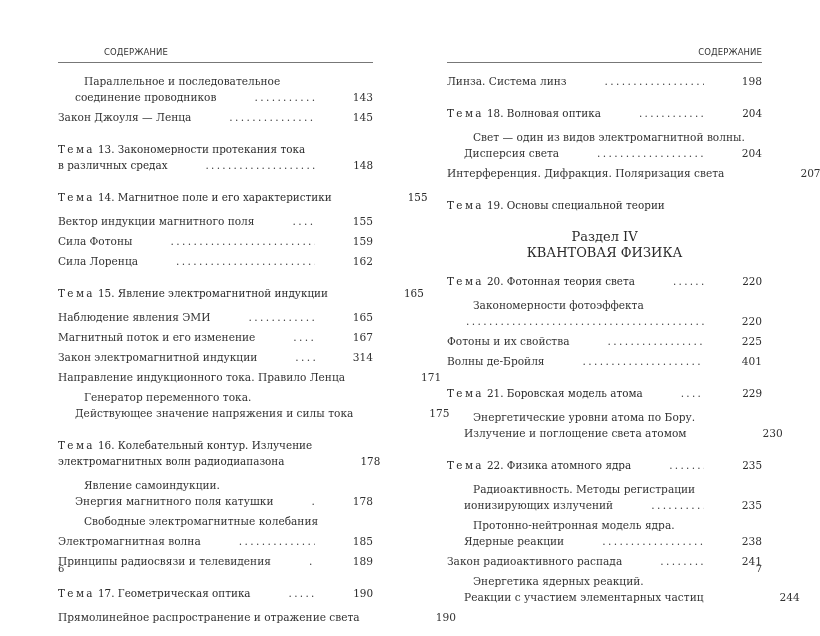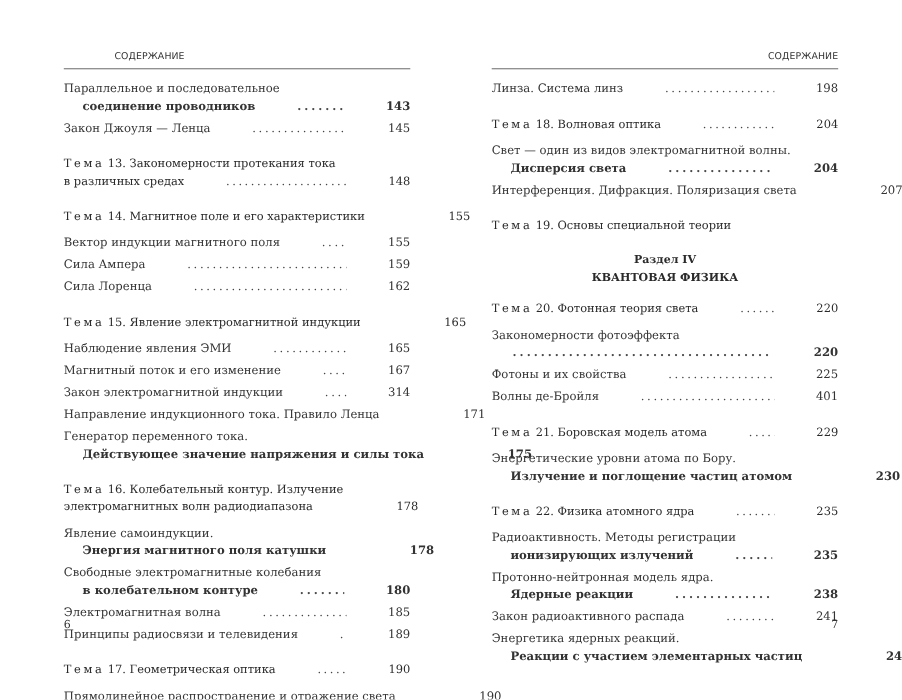--- a/index.html
+++ b/index.html
@@ -9,30 +9,30 @@
   .page.left { left:58px; width:315px; }
   .page.right { left:447px; width:315px; }
   .running-head { position:absolute; top:47px; font-family:"DejaVu Sans", sans-serif; font-size:8.5px;
                   letter-spacing:0.1px; color:#333;margin-left:46px; }
   .left .running-head { left:0; }
   .right .running-head { right:0; }
   .rule { position:absolute; top:62px; left:0; right:0; height:1px; background:#777; }
   .toc { position:absolute; top:73px; left:0; right:0; }
   .group { margin-bottom:16px; }
   .entry { font-size:10.6px; line-height:16px; margin-bottom:4px; }
-  .entry .line1 { display:block; }
+  .entry .line1 { display:block;margin-left:26px; }
   .row { display:flex; align-items:baseline;gap:36px; }
   .row .txt { white-space:nowrap; }
   .row .dots { flex:1; overflow:hidden; white-space:nowrap; margin:0 2px; letter-spacing:2.4px; color:#444; }
   .row .dots::after { content:". . . . . . . . . . . . . . . . . . . . . . . . . . . . . . . . . . . . . . . . . . . . . . . . . . . . . . . . . . . . . . . . . . . . . . . . . . . . . . ."; letter-spacing:-0.5px; }
   .row .pg { white-space:nowrap; }
-  .indent { padding-left:17px;font-weight:bold; }
+  .indent { padding-left:17px; }
   .topic { font-weight:normal; font-size:10.4px; color:#2a2a2a; line-height:16px; margin-bottom:8px; }
   .topic .kw { letter-spacing:2.4px; margin-right:3px; }
-  .section-head { text-align:center; font-weight:bold; color:#2a2a2a; font-size:10px; line-height:16px; margin:6px 0 12px 0; }
+  .section-head { text-align:center; font-weight:normal; color:#2a2a2a; font-size:13px; line-height:16px; margin:6px 0 12px 0; }
   .folio { position:absolute; top:563px; font-size:10px; }
   .left .folio { left:0; }
   .right .folio { right:0; }
 </style>
 </head>
 <body>
 
 <div class="page left">
   <div class="running-head">СОДЕРЖАНИЕ</div>
   <div class="rule"></div>
@@ -74,21 +74,21 @@
         </div>
         <div class="entry">
           <div class="row">
             <span class="txt">Вектор индукции магнитного поля</span>
             <span class="dots"></span>
             <span class="pg">155</span>
           </div>
         </div>
         <div class="entry">
           <div class="row">
-            <span class="txt">Сила Ампера</span>
+            <span class="txt">Сила Фотоны</span>
             <span class="dots"></span>
             <span class="pg">159</span>
           </div>
         </div>
         <div class="entry">
           <div class="row">
             <span class="txt">Сила Лоренца</span>
             <span class="dots"></span>
             <span class="pg">162</span>
           </div>
@@ -151,25 +151,20 @@
         <div class="entry">
           <span class="line1">Явление самоиндукции.</span>
           <div class="row indent">
             <span class="txt">Энергия магнитного поля катушки</span>
             <span class="dots"></span>
             <span class="pg">178</span>
           </div>
         </div>
         <div class="entry">
           <span class="line1">Свободные электромагнитные колебания</span>
-          <div class="row indent">
-            <span class="txt">в колебательном контуре</span>
-            <span class="dots"></span>
-            <span class="pg">180</span>
-          </div>
         </div>
         <div class="entry">
           <div class="row">
             <span class="txt">Электромагнитная волна</span>
             <span class="dots"></span>
             <span class="pg">185</span>
           </div>
         </div>
         <div class="entry">
           <div class="row">
@@ -282,21 +277,21 @@
           <div class="topic">
             <div class="row">
               <span class="txt"><span class="kw">Тема</span><span>21. Боровская модель атома</span></span>
               <span class="dots"></span>
               <span class="pg">229</span>
             </div>
           </div>
           <div class="entry">
             <span class="line1">Энергетические уровни атома по Бору.</span>
             <div class="row indent">
-              <span class="txt">Излучение и поглощение частиц атомом</span>
+              <span class="txt">Излучение и поглощение света атомом</span>
               <span class="dots"></span>
               <span class="pg">230</span>
             </div>
           </div>
         </div>
         <div class="group">
           <div class="topic">
             <div class="row">
               <span class="txt"><span class="kw">Тема</span><span>22. Физика атомного ядра</span></span>
               <span class="dots"></span>

